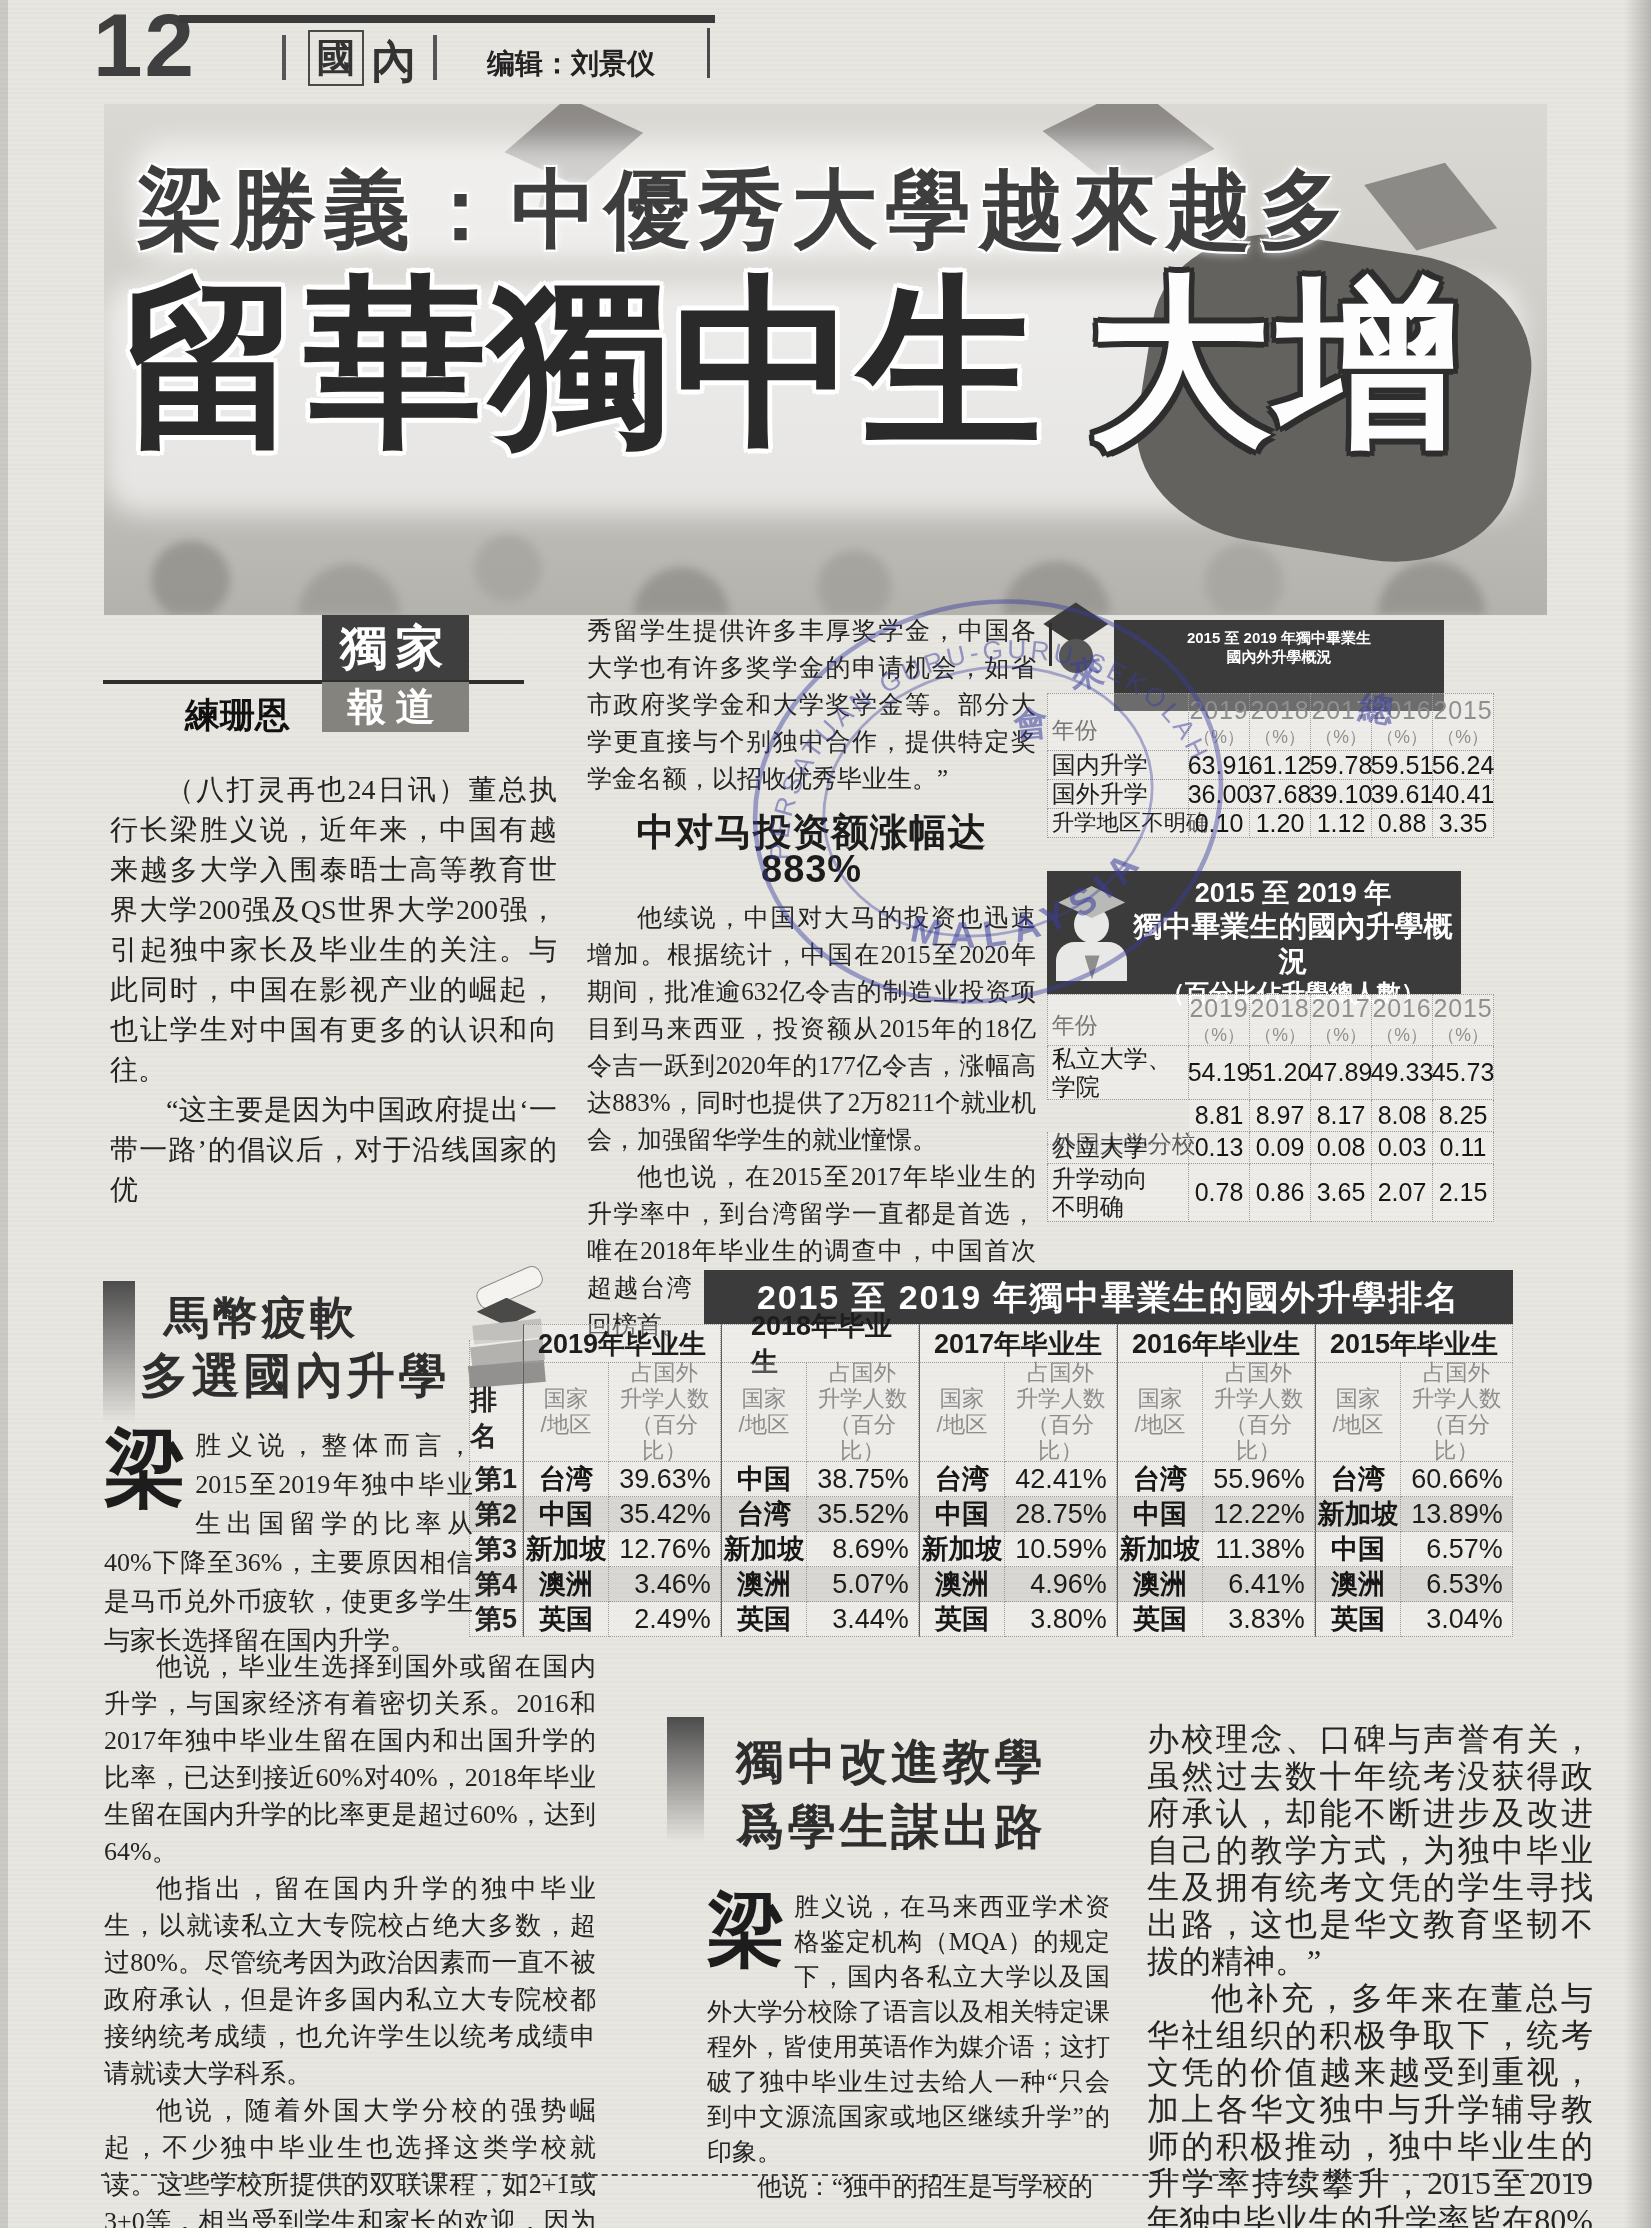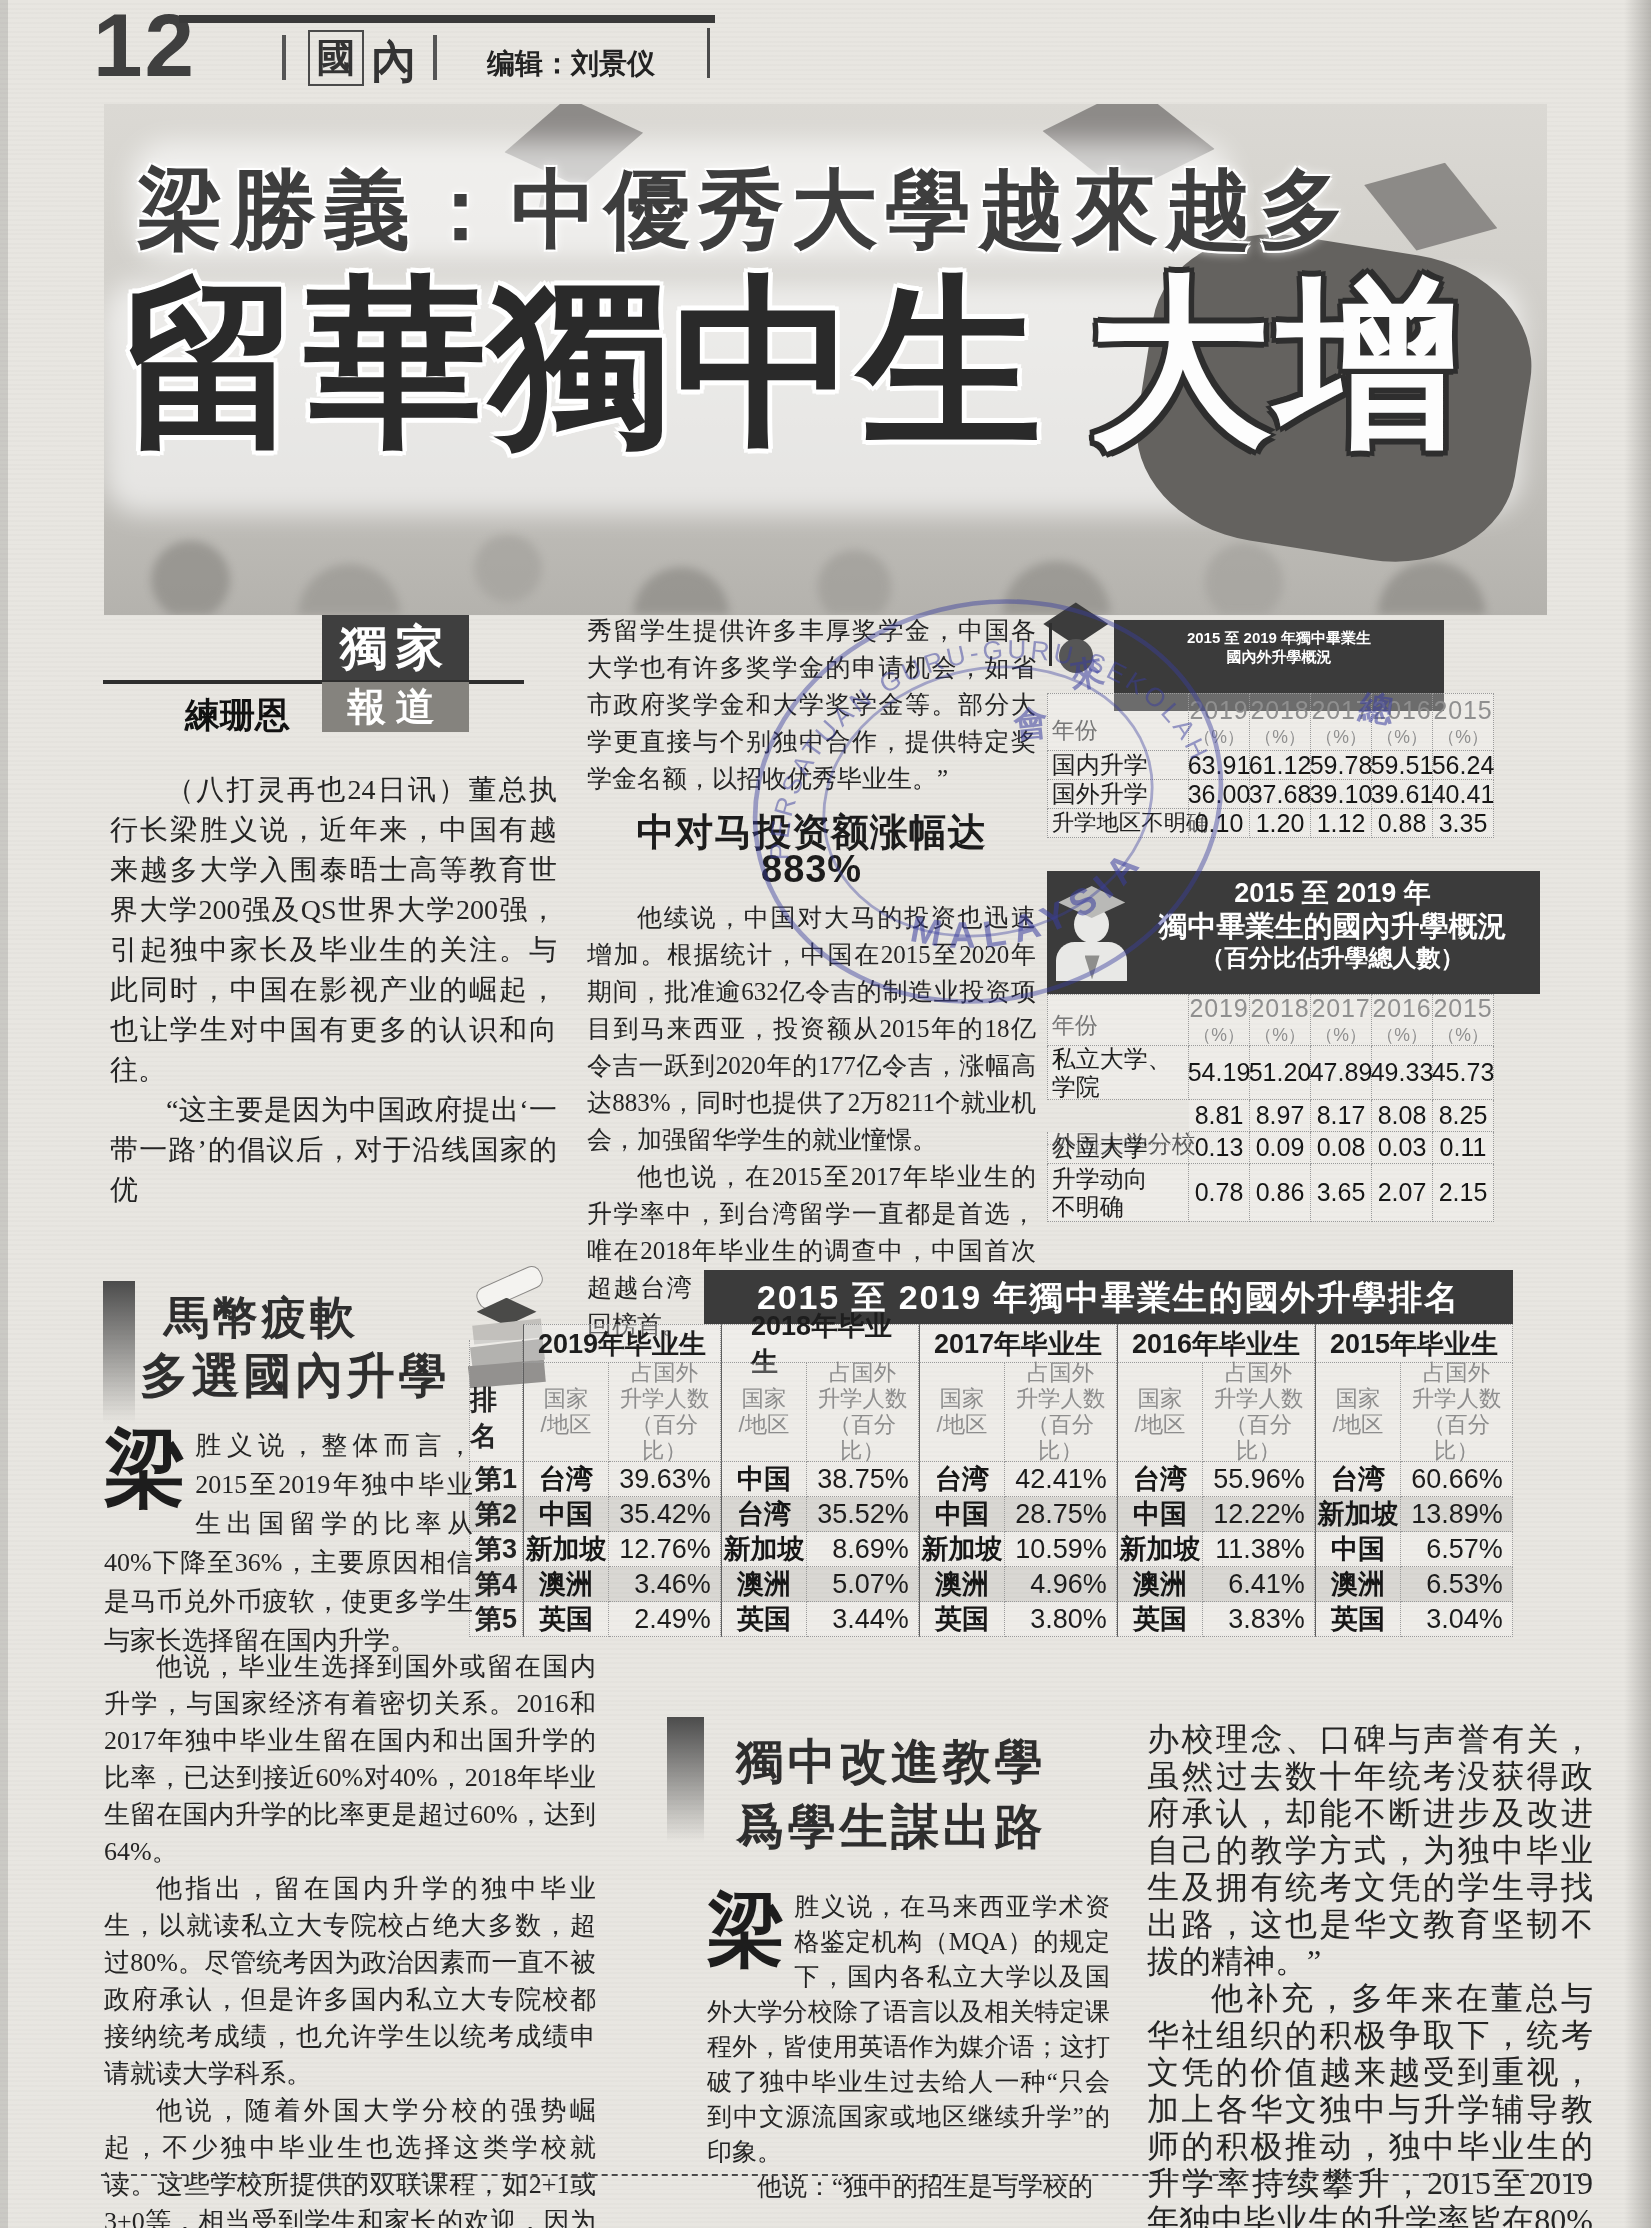--- a/index.html
+++ b/index.html
@@ -69,21 +69,21 @@
   .cell.top{border-top:0.9px dotted #9a9a9a;}
   .lblcell{justify-content:flex-start;padding-left:3.7px;font-size:24px;color:#1f1f1f;white-space:pre-line;line-height:28px;}
   .ycol{flex-direction:column;color:#8f8f8f;}
   .ycol .yr{font-size:25px;letter-spacing:0.9px;}
   .ycol .un{font-size:17.7px;}
   .val{font-size:25px;color:#161616;}
   .t1{left:1047px;top:608px;width:445px;}
   .t1 .ttl{position:absolute;left:67px;top:12px;width:330px;height:82px;line-height:1.25;padding-top:9px;}
   .t1 .grid{position:absolute;left:0;top:85px;width:445px;grid-template-columns:142px repeat(5,61px);grid-template-rows:58px 29px 29px 29px;}
   .t2{left:1047px;top:871px;width:445px;}
-  .t2 .ttl{position:absolute;left:0;top:0;width:493px;height:117px;padding-top:5.6px;line-height:1.2;}
+  .t2 .ttl{position:absolute;left:0;top:0;width:414px;height:117px;padding-top:5.6px;line-height:1.2;}
   .t2 .ttl .l1{font-size:27px;} .t2 .ttl .l2{font-size:29px;} .t2 .ttl .l3{font-size:24px;}
   .t2 .tlines{margin-left:78px;}
   .t2 .grid{position:absolute;left:0;top:123px;width:445px;grid-template-columns:142px repeat(5,61px);grid-template-rows:52px 54px 32px 32px 58px;}
   .yearlbl{font-size:23px;color:#777;align-items:flex-end;padding-bottom:5.6px;}
 
   
   .capicon{width:69px;height:86px;}
   .capicon .board{position:absolute;left:1.9px;top:0;width:65px;height:48px;background:#3c3c3c;clip-path:polygon(50% 0,100% 45%,50% 90%,0 45%);}
   .capicon .head{position:absolute;left:17.7px;top:37px;width:34px;height:34px;border-radius:50%;background:#565656;}
   .capicon .tas{position:absolute;left:7.5px;top:20.5px;width:2.8px;height:43px;background:#2f2f2f;}

